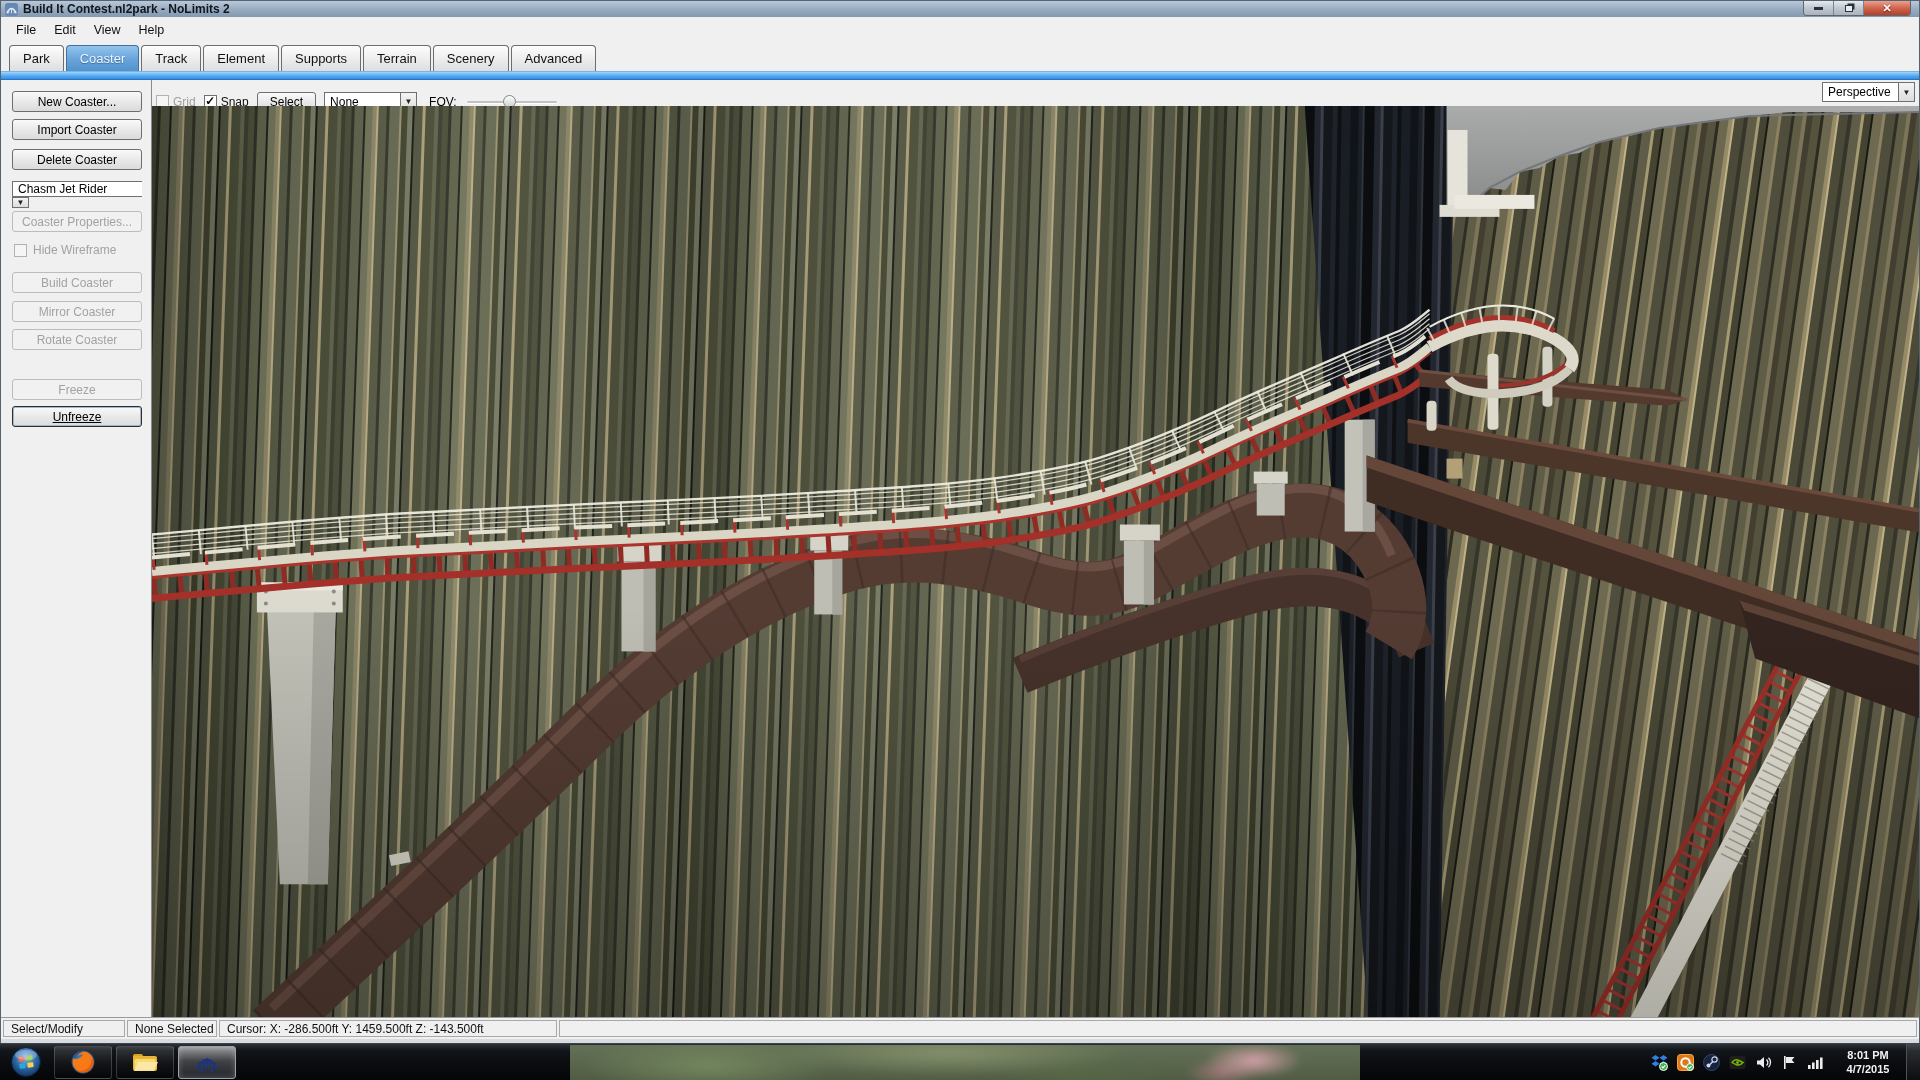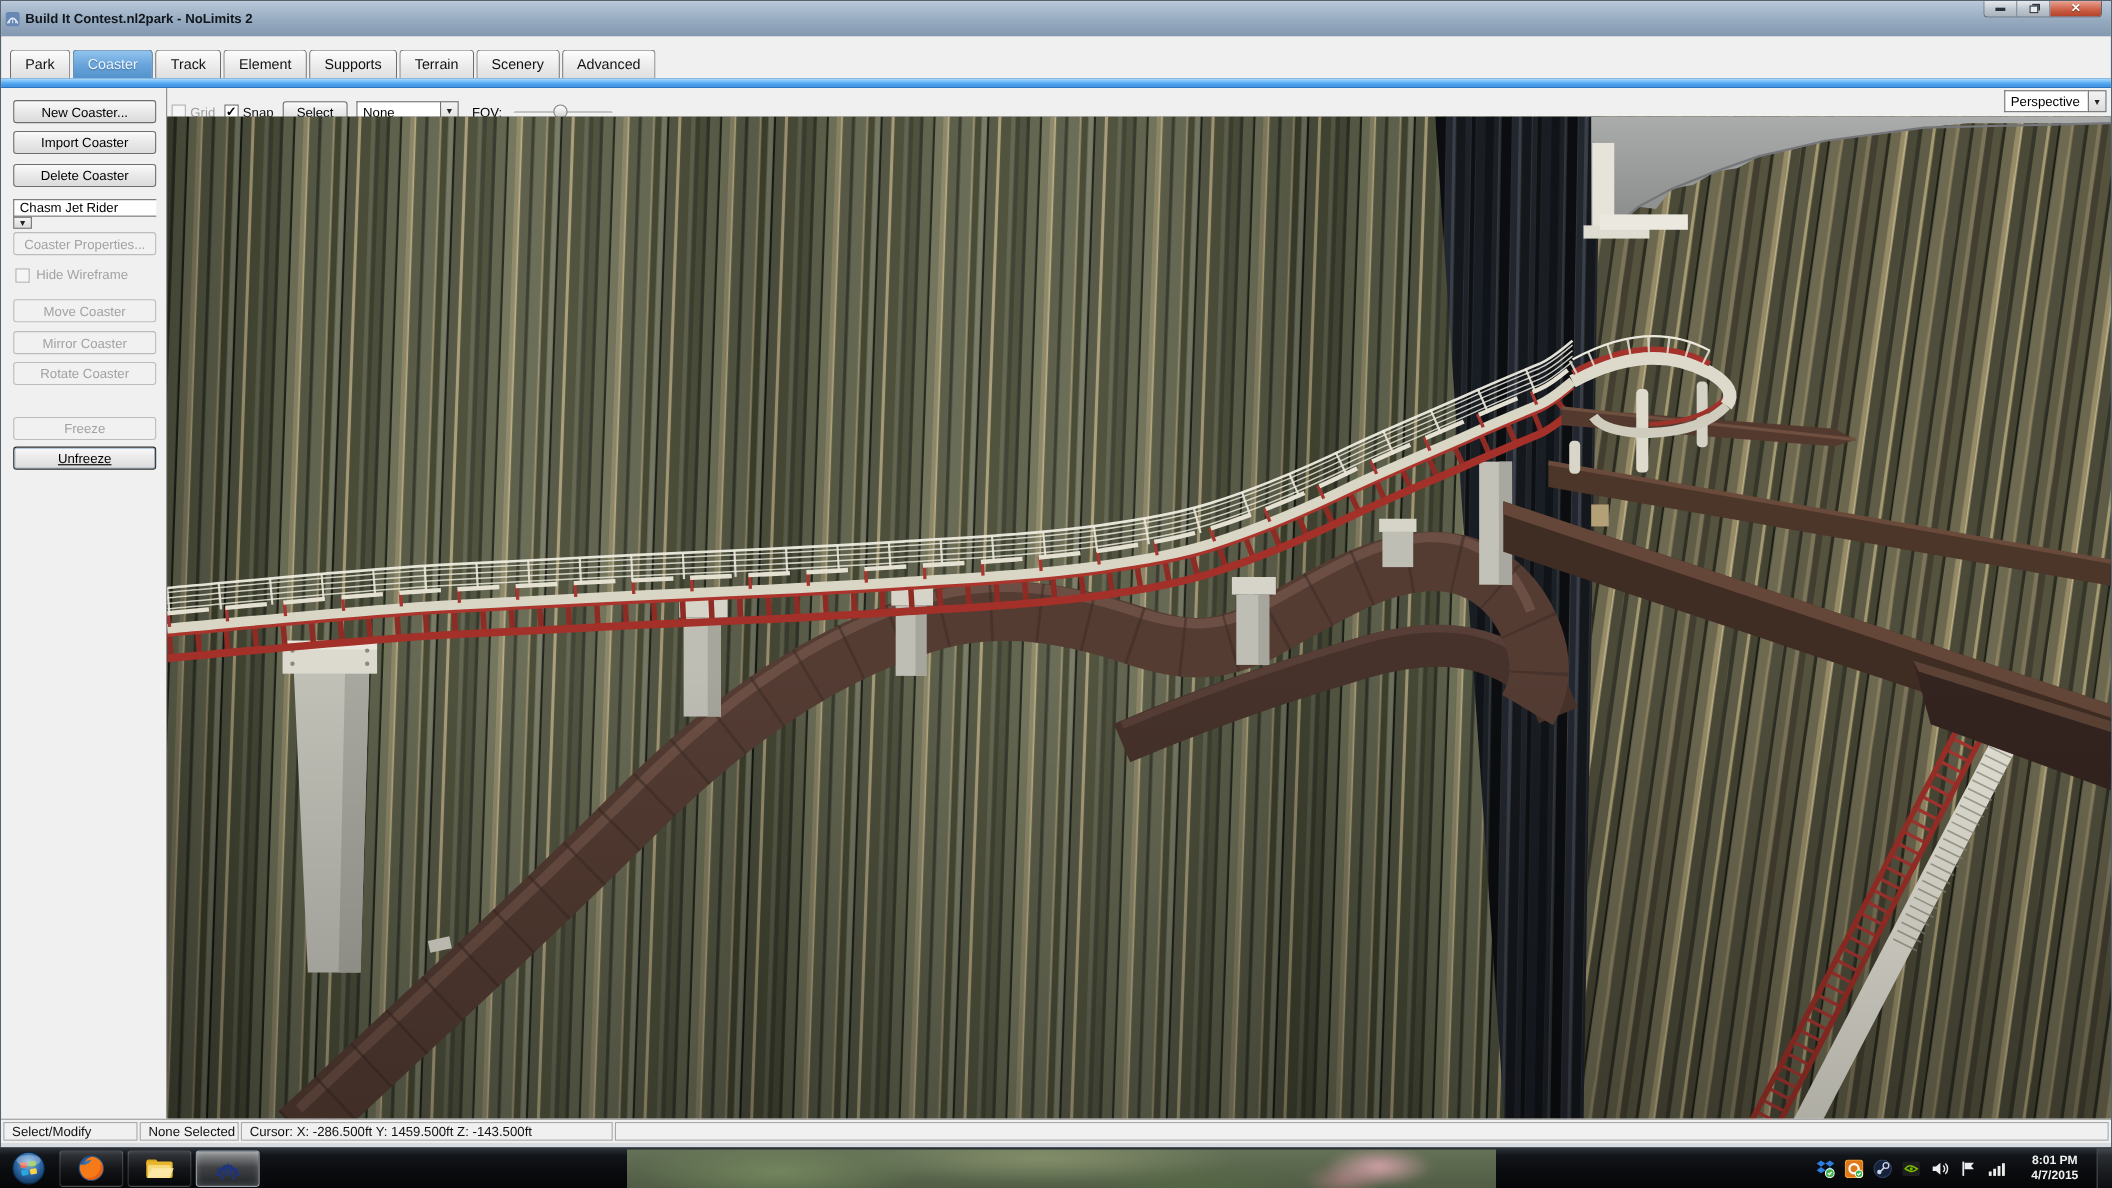--- a/index.html
+++ b/index.html
@@ -1,21 +1,21 @@
 <!DOCTYPE html>
 <html><head>
 <meta charset="utf-8">
 <style>
   html,body{margin:0;padding:0;background:#000;}
   *{box-sizing:border-box;font-family:"Liberation Sans",sans-serif;}
   #screen{position:relative;width:1920px;height:1080px;overflow:hidden;background:#0a0c0e;}
 
   
   .app{position:absolute;left:0;top:0;width:1920px;height:1043px;background:#f0f0f0;border:1px solid #55636f;border-bottom:none;}
-  .titlebar{position:absolute;left:0;top:0;right:0;height:32px;background:linear-gradient(#b9c8da,#96aabf 55%,#8399b1);display:flex;align-items:center;padding-left:4px;}
+  .titlebar{position:absolute;left:0;top:0;right:0;height:16px;background:linear-gradient(#b9c8da,#96aabf 55%,#8399b1);display:flex;align-items:center;padding-left:4px;}
   .title-icon{width:13px;height:13px;margin-right:5px;flex:none;}
   .title-text{font-size:12px;font-weight:700;color:#10161c;white-space:nowrap;}
   .winbtns{position:absolute;right:8px;top:0;height:15px;display:flex;border:1px solid #5c6673;border-top:none;border-radius:0 0 4px 4px;overflow:hidden;}
   .winbtn{width:30px;height:14px;display:flex;align-items:center;justify-content:center;background:linear-gradient(#e6eaee,#bfc7d0 50%,#aab3bd);border-right:1px solid #7a8491;}
   .winbtn.close{width:46px;background:linear-gradient(#e9a08f,#cd6048 55%,#b24129);border-right:none;}
   .glyph-min{width:9px;height:3px;background:#2a3138;}
   .glyph-restore{width:8px;height:7px;border:1.5px solid #2a3138;background:#e7ebef;box-shadow:2px -2px 0 -0.5px #2a3138;}
   .glyph-close{color:#fff;font-size:11px;font-weight:700;line-height:1;text-shadow:0 1px 1px #5a1a0a;}
 
   .menubar{position:absolute;left:0;top:17px;right:0;height:24px;background:#f0f0f0;display:flex;align-items:center;padding-left:6px;}
@@ -105,20 +105,26 @@
           </div>
         <div class="winbtn">
             <div class="glyph-restore"></div>
           </div>
         <div class="winbtn close">
             <span class="glyph-close">✕</span>
           </div>
       </div>
     </div>
 
+    <div class="menubar">
+      <span class="menu-item">File</span>
+      <span class="menu-item">Edit</span>
+      <span class="menu-item">View</span>
+      <span class="menu-item">Help</span>
+    </div>
 
     <div class="tabbar">
       <div class="tab">Park</div>
       <div class="tab active">Coaster</div>
       <div class="tab">Track</div>
       <div class="tab">Element</div>
       <div class="tab">Supports</div>
       <div class="tab">Terrain</div>
       <div class="tab">Scenery</div>
       <div class="tab">Advanced</div>
@@ -157,21 +163,21 @@
       <div class="sb-btn" style="top:69px">Delete Coaster</div>
       <div class="sb-combo combo" style="top:101px">
         <div class="val" style="flex:1">Chasm Jet Rider</div>
         <div class="arrow">▼</div>
       </div>
       <div class="sb-btn disabled" style="top:131px">Coaster Properties...</div>
       <div class="sb-check" style="top:163px">
         <span class="cb disabled"></span>
         <span>Hide Wireframe</span>
       </div>
-      <div class="sb-btn disabled" style="top:192px">Move Coaster</div>
+      <div class="sb-btn disabled" style="top:192px">Build Coaster</div>
       <div class="sb-btn disabled" style="top:221px">Mirror Coaster</div>
       <div class="sb-btn disabled" style="top:249px">Rotate Coaster</div>
       <div class="sb-btn disabled" style="top:299px">Freeze</div>
       <div class="sb-btn strong" style="top:326px">Unfreeze</div>
     </div>
 
     <div class="viewport">
       <svg viewBox="0 0 1769 912" preserveAspectRatio="none">
         <defs>
           <pattern id="wallP" width="97" height="8" patternUnits="userSpaceOnUse" patternTransform="rotate(2)">

